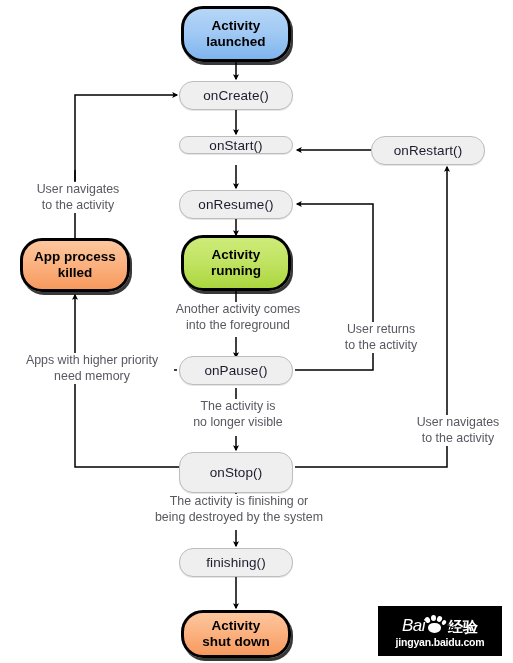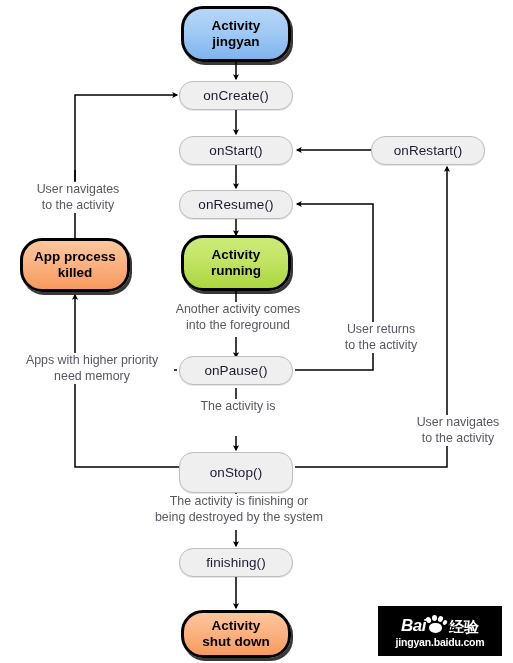--- a/index.html
+++ b/index.html
@@ -52,21 +52,21 @@
 
   
   .watermark{
     position:absolute;
     background:#000000;
     display:flex;flex-direction:column;
     align-items:center;justify-content:center;
     overflow:hidden;
   }
   .wm-row{display:flex;align-items:flex-end;position:relative;}
-  .wm-bai{color:#ffffff;font-size:17px;font-weight:bold;font-style:italic;
+  .wm-bai{color:#ffffff;font-size:17px;font-weight:normal;font-style:italic;
           letter-spacing:-.5px;line-height:1;}
   .wm-paw{position:relative;width:22px;height:19px;margin:0 0px 0 -1px;}
   .wm-paw .pad{position:absolute;background:#ffffff;border-radius:50%;}
   .wm-paw .p1{width:5px;height:6px;left:1px;top:2px;transform:rotate(-25deg);}
   .wm-paw .p2{width:5px;height:6px;left:7px;top:0px;}
   .wm-paw .p3{width:5px;height:6px;left:13px;top:1px;transform:rotate(20deg);}
   .wm-paw .p4{width:4px;height:5px;left:18px;top:5px;transform:rotate(40deg);}
   .wm-paw .big{width:13px;height:10px;left:4px;top:8px;border-radius:48% 48% 52% 52%;}
   .wm-du{position:absolute;left:20px;top:9px;color:#000000;font-size:9px;
          font-weight:bold;font-style:italic;line-height:1;z-index:2;}
@@ -120,27 +120,27 @@
 
       <path d="M295,467 L447,467 L447,167" marker-end="url(#ah)"></path>
 
       <path d="M386,150 L297,150" marker-end="url(#ah)"></path>
     </g>
   </svg>
 
   <div class="node state blue" style="left:181px;top:6px;width:110px;height:56px;">
     <div>
       <span class="inner">Activity</span>
-      <span class="inner">jingyan</span>
+      <span class="inner">launched</span>
     </div>
   </div>
 
   <div class="node callback" style="left:179px;top:81px;width:114px;height:29px;">onCreate()</div>
 
-  <div class="node callback" style="left:179px;top:136px;width:114px;height:29px;">onStart()</div>
+  <div class="node callback" style="left:179px;top:136px;width:114px;height:18px;">onStart()</div>
 
   <div class="node callback" style="left:179px;top:190px;width:114px;height:29px;">onResume()</div>
 
   <div class="node state green" style="left:181px;top:235px;width:110px;height:56px;">
     <div>
       <span class="inner">Activity</span>
       <span class="inner">running</span>
     </div>
   </div>
 
@@ -181,20 +181,21 @@
     <div>need memory</div>
   </div>
 
   <div class="elabel" style="left:333px;top:322px;width:92px;">
     <div>User returns</div>
     <div>to the activity</div>
   </div>
 
   <div class="elabel" style="left:178px;top:399px;width:116px;">
     <div>The activity is</div>
+    <div>no longer visible</div>
   </div>
 
   <div class="elabel" style="left:404px;top:415px;width:104px;">
     <div>User navigates</div>
     <div>to the activity</div>
   </div>
 
   <div class="elabel" style="left:144px;top:494px;width:186px;">
     <div>The activity is finishing or</div>
     <div>being destroyed by the system</div>

